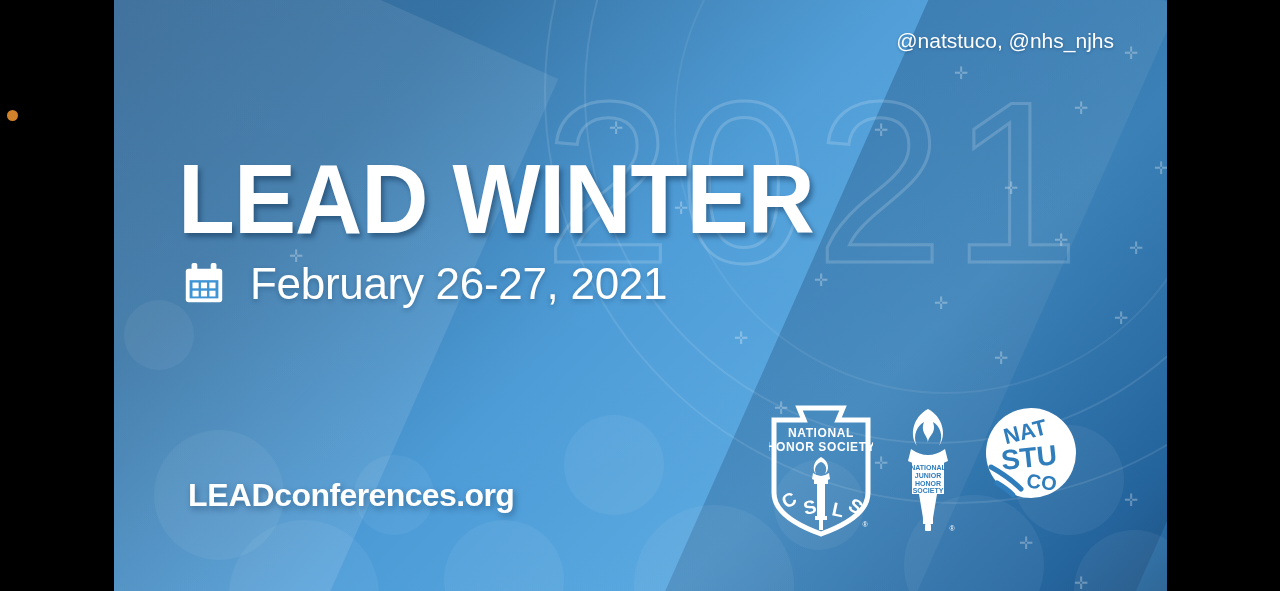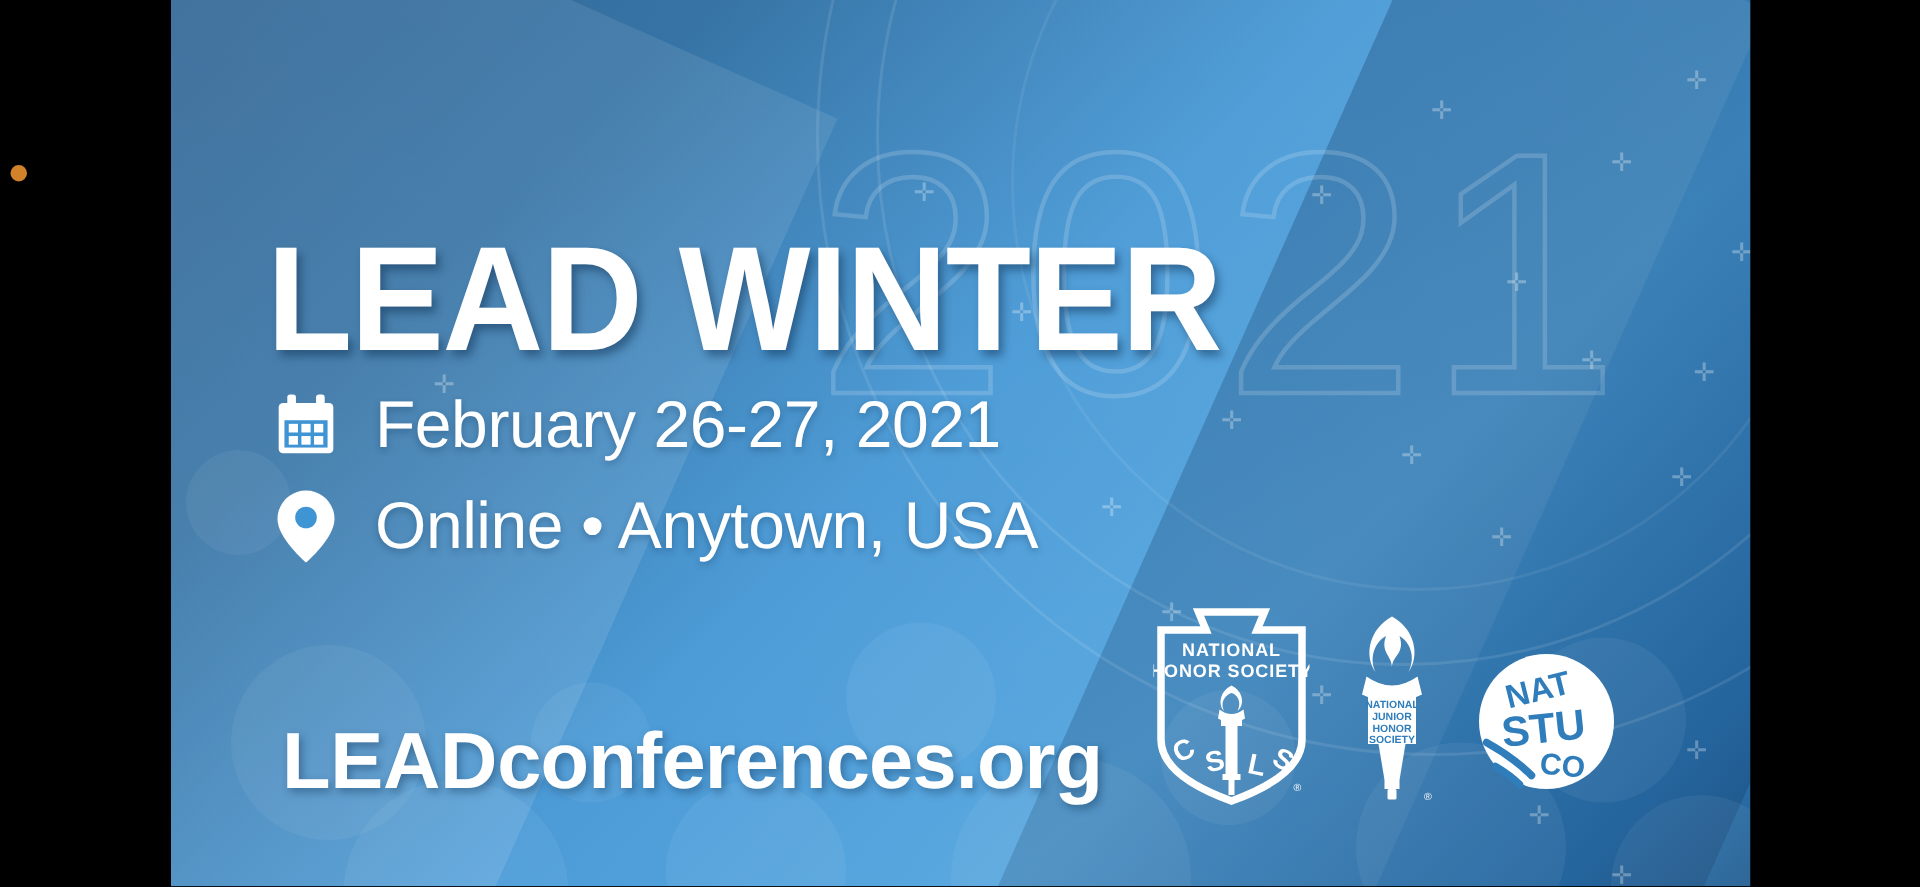--- a/index.html
+++ b/index.html
@@ -181,34 +181,33 @@
     align-items: center;
     justify-content: center;
     flex: none;
   }
 
   #site-url {
     position: absolute;
     left: 74px;
     top: 477px;
     color: #ffffff;
-    font-size: 53px;
+    font-size: 32px;
     font-weight: 700;
     letter-spacing: -0.6px;
     text-shadow: 2px 3px 6px rgba(8,40,74,0.40);
     white-space: nowrap;
   }
   #site-url .url-lead { font-weight: 700; letter-spacing: -0.2px; }
 
   #logo-strip {
     position: absolute;
     left: 655px;
     top: 405px;
     display: flex;
-    align-items: flex-end;
     gap: 24px;
   }
   .logo-item { flex: none; }
 </style>
 </head>
 <body>
 
 <div id="stage">
 
   <div id="slide">
@@ -253,20 +252,21 @@
     <div class="plusmark" style="left:905px; top:535px;">✛</div>
     <div class="plusmark" style="left:1010px; top:492px;">✛</div>
     <div class="plusmark" style="left:960px; top:575px;">✛</div>
     <div class="plusmark" style="left:560px; top:200px;">✛</div>
     <div class="plusmark" style="left:495px; top:120px;">✛</div>
     <div class="plusmark" style="left:1040px; top:160px;">✛</div>
 
     <div id="content">
 
       <div id="tag-block">
+        <div>@natstuco, @nhs_njhs</div>
       </div>
 
       <div id="event-title">LEAD WINTER</div>
 
       <div class="info-row" id="date-row">
         <span class="icon-box">
           <svg width="46" height="46" viewBox="0 0 48 48" aria-hidden="true">
             <rect x="5" y="8" width="38" height="35" rx="3" fill="#ffffff"></rect>
             <rect x="11" y="2" width="6" height="10" rx="2" fill="#ffffff"></rect>
             <rect x="31" y="2" width="6" height="10" rx="2" fill="#ffffff"></rect>
@@ -275,29 +275,20 @@
             <rect x="20.8" y="22.5" width="6.4" height="6" fill="#ffffff"></rect>
             <rect x="29.6" y="22.5" width="6.4" height="6" fill="#ffffff"></rect>
             <rect x="12" y="31" width="6.4" height="6" fill="#ffffff"></rect>
             <rect x="20.8" y="31" width="6.4" height="6" fill="#ffffff"></rect>
             <rect x="29.6" y="31" width="6.4" height="6" fill="#ffffff"></rect>
           </svg>
         </span>
         <span class="info-text">February 26-27, 2021</span>
       </div>
 
-      <div class="info-row" id="location-row">
-        <span class="icon-box">
-          <svg width="40" height="50" viewBox="0 0 40 50" aria-hidden="true">
-            <path d="M20 1 C9.5 1 1 9.5 1 20 C1 33 20 49 20 49 C20 49 39 33 39 20 C39 9.5 30.5 1 20 1 Z" fill="#ffffff"></path>
-            <circle cx="20" cy="19" r="7.2" fill="#3f94d4"></circle>
-          </svg>
-        </span>
-        <span class="info-text">Online • Anytown, USA</span>
-      </div>
 
       <div id="site-url"><span class="url-lead">LEAD</span><span>conferences.org</span></div>
 
       <div id="logo-strip">
 
         <div class="logo-item">
           <svg width="104" height="132" viewBox="0 0 104 132" aria-hidden="true">
             <path d="M52 3 L74 3 L69 15 L99 15 L99 88 Q99 112 52 129 Q5 112 5 88 L5 15 L35 15 L30 3 Z" fill="none" stroke="#ffffff" stroke-width="5"></path>
             <text x="52" y="32" text-anchor="middle" fill="#ffffff" font-family="'Liberation Sans', sans-serif" font-size="12" font-weight="700" letter-spacing="0.6">NATIONAL</text>
             <text x="52" y="46" text-anchor="middle" fill="#ffffff" font-family="'Liberation Sans', sans-serif" font-size="12" font-weight="700" letter-spacing="0.6">HONOR SOCIETY</text>

